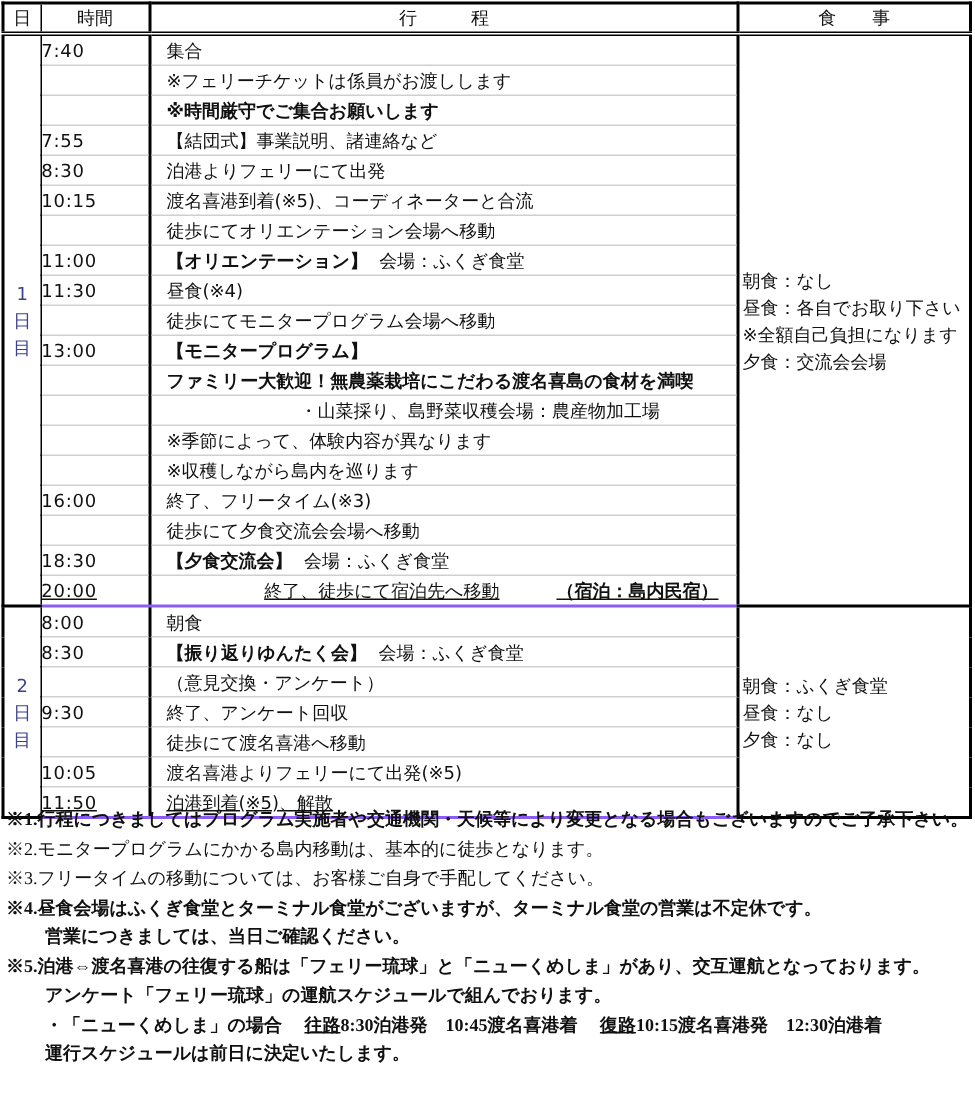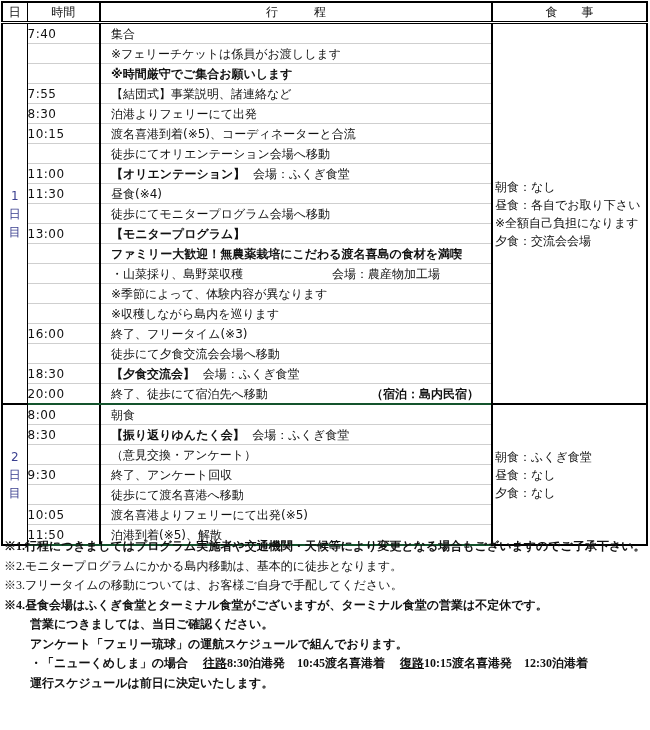--- a/index.html
+++ b/index.html
@@ -13,23 +13,23 @@
   col.c-day { width: 25px; } col.c-time { width: 73px; } col.c-act { width: 392px; } col.c-meal { width: 155px; }
   .b-left { border-left: 2px solid #000; }
   .b-right { border-right: 2px solid #000; }
   .b-rthin { border-right: 1px solid #000; }
   td.time { border-bottom: 1px solid #cfcfcf; letter-spacing: 0.5px; }
   td.act { padding-left: 10px !important; border-bottom: 1px solid #cfcfcf; }
   td.act.bold { font-weight: bold; }
   td.day { text-align: center; vertical-align: middle; color: #3a3f8f; line-height: 18px; font-size: 12px;
            border-bottom: 2px solid #000; }
   td.meal { vertical-align: middle; padding-left: 2px !important; border-bottom: 2px solid #000; line-height: 18px; }
-  tr.last td.time, tr.last td.act { border-bottom: 2px solid #14532d; }
-  .act-flex { display: flex; justify-content: space-between; padding-right: 12px; }
-  .act-flex .right { font-weight: bold; }
+  tr.last td.time, tr.last td.act { border-bottom: 2px solid #8b5cf6; text-decoration: underline; }
+  .act-flex { display: flex; justify-content: flex-end; padding-right: 12px; }
+  .act-flex .right { font-weight: bold; margin-left: 38px; }
   .act-flex .venue { margin-right: 39px; }
   .notes { position: absolute; left: 4px; top: 537px; width: 646px; font-size: 12px; line-height: 19.5px; font-family: Liberation Serif, serif; }
   .note { white-space: nowrap; }
   .note.bold { font-weight: bold; }
   .note.indent { padding-left: 26px; }
   .u { text-decoration: underline; }
   .sp { display: inline-block; width: 12px; }
 </style>
 </head>
 <body>
@@ -191,20 +191,21 @@
       </tbody>
   </table>
 </div>
 
 <div class="notes">
   <div class="note bold">※1.行程につきましてはプログラム実施者や交通機関・天候等により変更となる場合もございますのでご了承下さい。</div>
   <div class="note">※2.モニタープログラムにかかる島内移動は、基本的に徒歩となります。</div>
   <div class="note">※3.フリータイムの移動については、お客様ご自身で手配してください。</div>
   <div class="note bold">※4.昼食会場はふくぎ食堂とターミナル食堂がございますが、ターミナル食堂の営業は不定休です。</div>
   <div class="note bold indent">営業につきましては、当日ご確認ください。</div>
+  <div class="note bold">※5.泊港⇔渡名喜港の往復する船は「フェリー琉球」と「ニューくめしま」があり、交互運航となっております。</div>
   <div class="note bold indent">アンケート「フェリー琉球」の運航スケジュールで組んでおります。</div>
   <div class="note bold indent">
     <span>・「ニューくめしま」の場合</span><span class="sp"></span>
     <span class="u">往路</span><span>8:30泊港発　10:45渡名喜港着</span><span class="sp"></span>
     <span class="u">復路</span><span>10:15渡名喜港発　12:30泊港着</span>
   </div>
   <div class="note bold indent">運行スケジュールは前日に決定いたします。</div>
 </div>
 
 </body></html>

